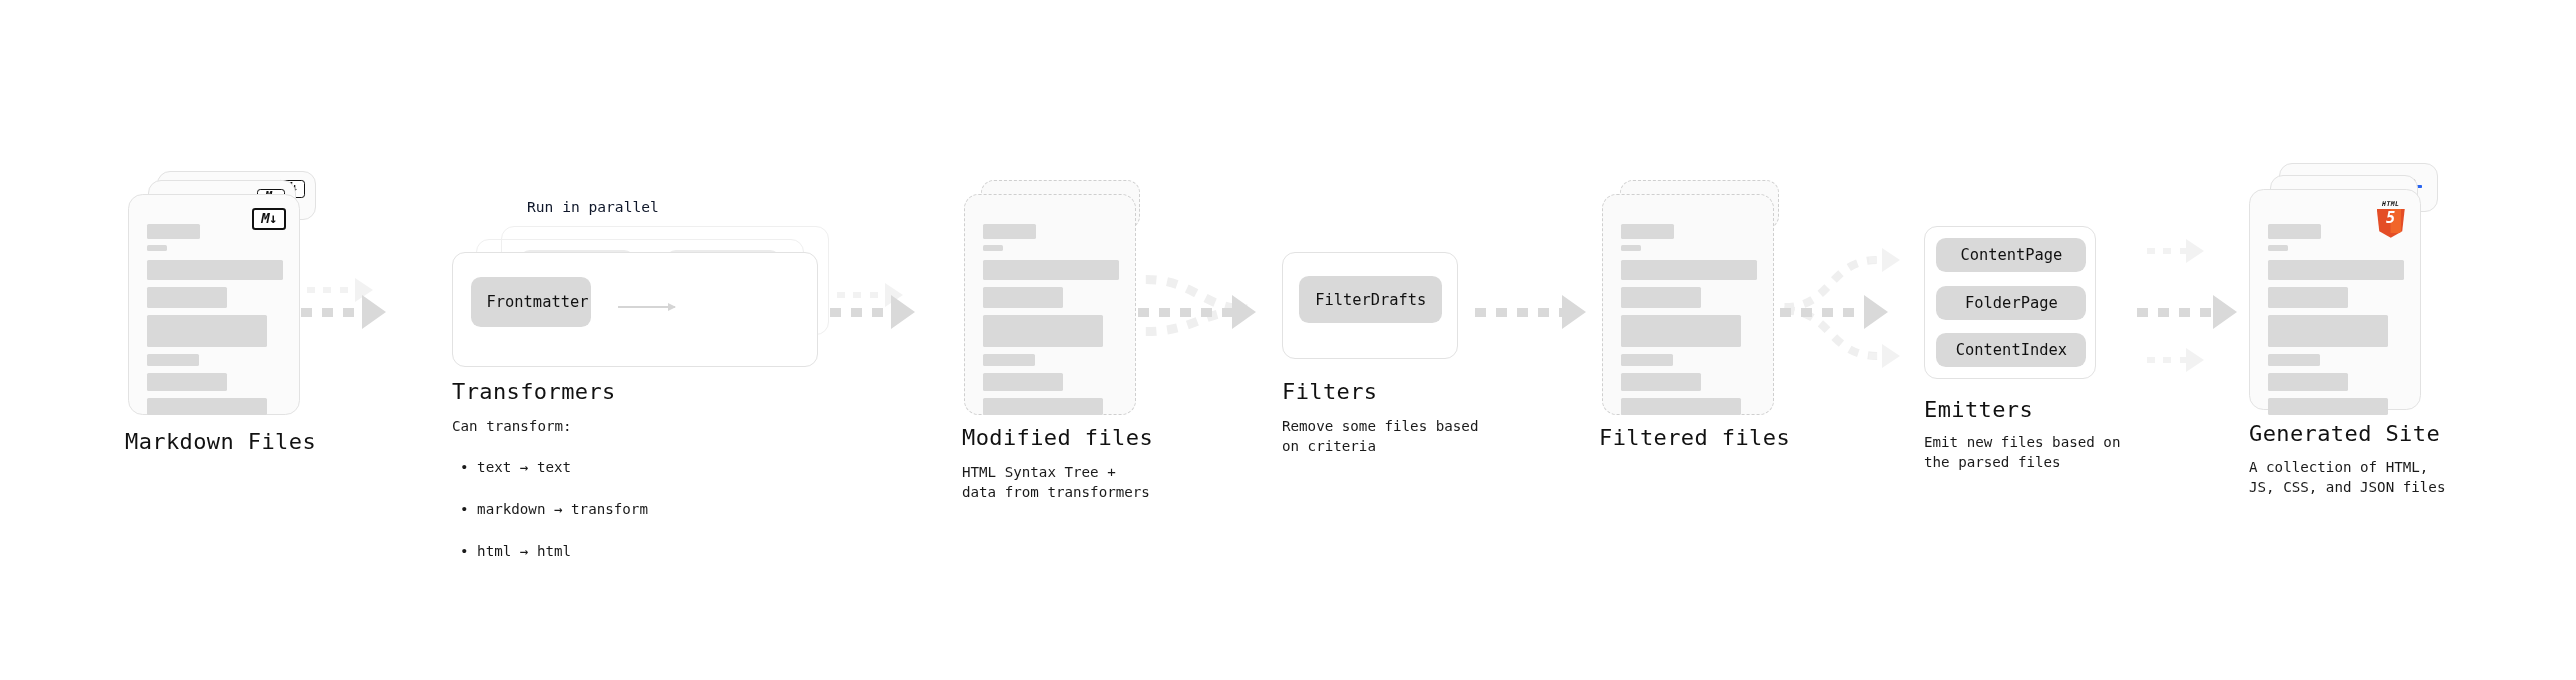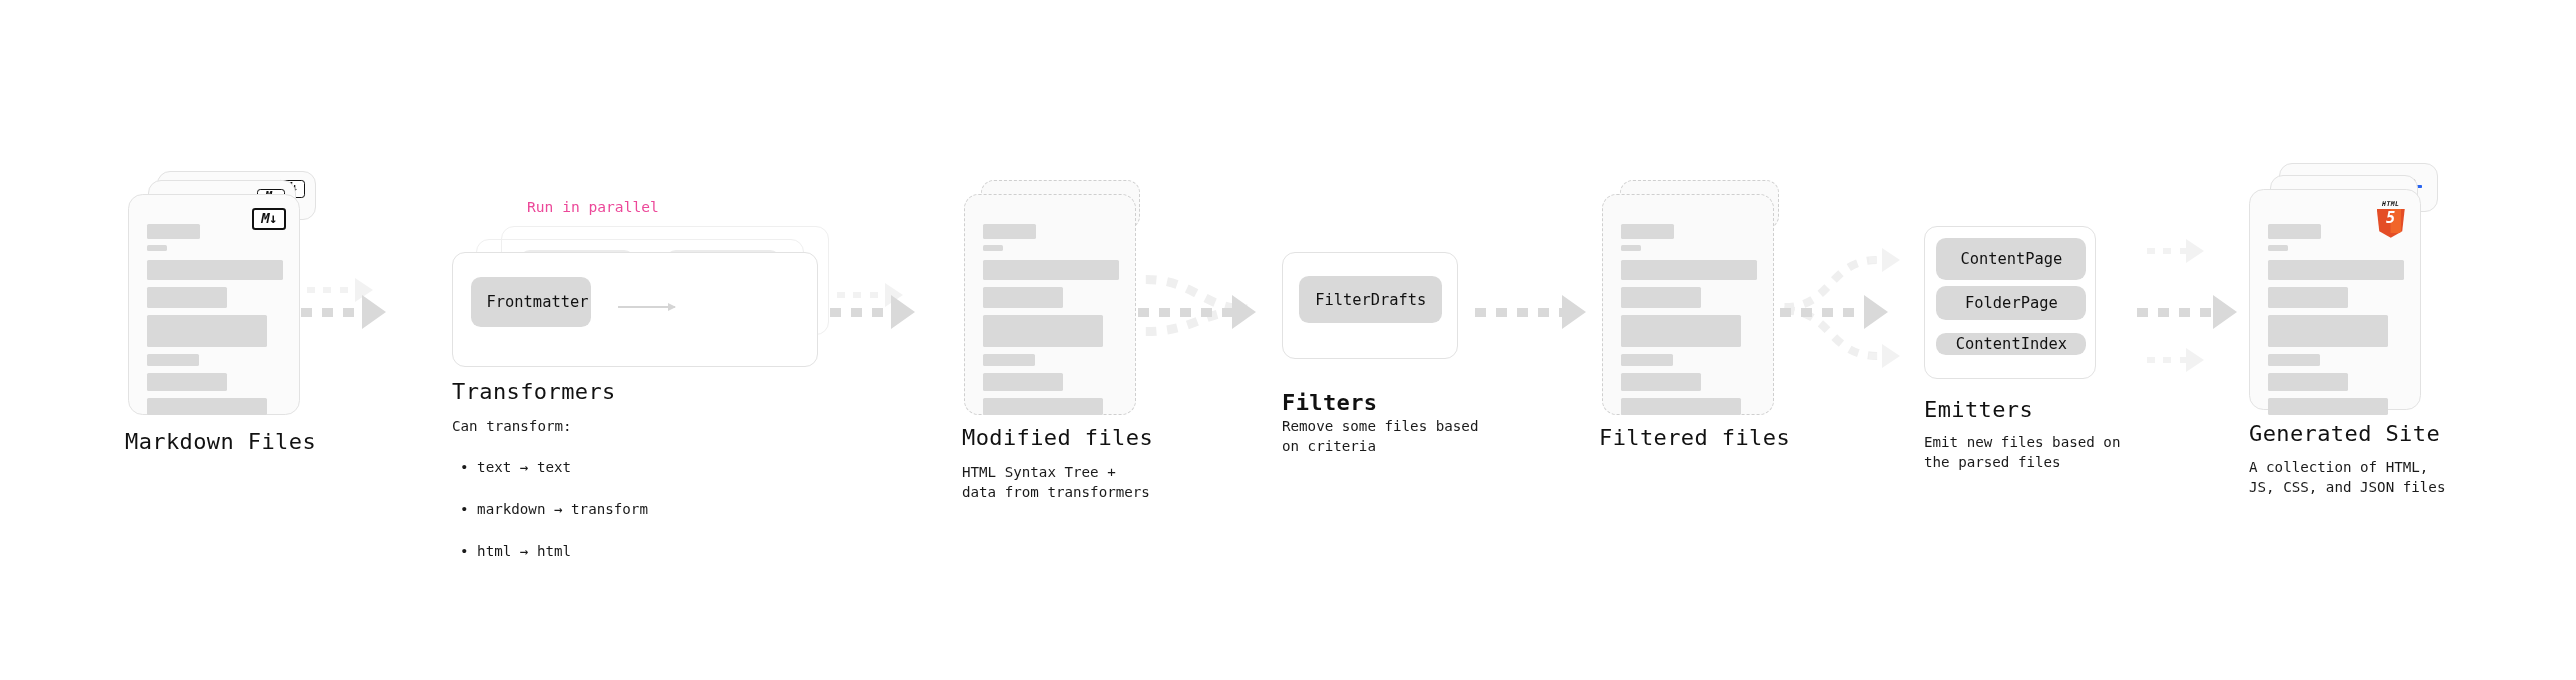--- a/index.html
+++ b/index.html
@@ -81,21 +81,21 @@
   .procbox.faint { border-color: #efefef; background: transparent; }
   .chip {
     position: absolute; background: #d9d9d9; border-radius: 9.8px;
     color: #111; font-size: 15.4px; display: flex; align-items: center; justify-content: center;
     white-space: nowrap;
   }
   .chip.f1 { background: #ececec; }
   .chip.f2 { background: #e3e3e3; }
 
   .parallel-label {
-    position: absolute; color: #ec4899; font-size: 14.6px; white-space: nowrap;
+    position: absolute; color: #0f172a; font-size: 14.6px; white-space: nowrap;
   }
 
   
   .thinarrow { position: absolute; height: 1.6px; background: #e6e6e6; }
   .thinarrow::after {
     content: ""; position: absolute; right: -0.8px; top: -3.3px;
     border-left: 8.1px solid #e6e6e6;
     border-top: 4.1px solid transparent; border-bottom: 4.1px solid transparent;
   }
   .thinarrow.dark { background: #d5d5d5; }
@@ -223,21 +223,21 @@
   </svg>
   <div class="flow" style="left:1138px; top:295px; color:#d9d9d9;">
     <div class="dash" style="width:96px;"></div>
     <div class="head"></div>
   </div>
 
   <div>
     <div class="procbox" style="left:1282px; top:252px; width:176px; height:107px;">
       <div class="chip" style="left:16.3px; top:23px; width:143px; height:47px;">FilterDrafts</div>
     </div>
-    <div class="title" style="left:1282px; top:390px;font-weight:bold;">Filters</div>
+    <div class="title" style="left:1282px; top:379px;">Filters</div>
     <div class="subtitle" style="left:1282px; top:417px;">Remove some files based
 on criteria</div>
   </div>
 
   <div class="flow" style="left:1475px; top:295px; color:#d9d9d9;">
     <div class="dash" style="width:89px;"></div>
     <div class="head"></div>
   </div>
 
   <div>
@@ -269,23 +269,23 @@
     <div class="dash" style="width:86px;"></div>
     <div class="head"></div>
   </div>
   <div class="flow sm" style="left:1869px; top:344px; color:#f2f2f2;">
     <div class="dash" style="width:14.6px;"></div>
     <div class="head"></div>
   </div>
 
   <div>
     <div class="procbox" style="left:1924px; top:226px; width:172px; height:153px;">
-      <div class="chip" style="left:11.4px; top:11.4px; width:150px; height:42px;">ContentPage</div>
+      <div class="chip" style="left:11.4px; top:11.4px; width:150px; height:34px;">ContentPage</div>
       <div class="chip" style="left:11.4px; top:59px; width:150px; height:34px;">FolderPage</div>
-      <div class="chip" style="left:11.4px; top:106px; width:150px; height:22px;">ContentIndex</div>
+      <div class="chip" style="left:11.4px; top:106px; width:150px; height:34px;">ContentIndex</div>
     </div>
     <div class="title" style="left:1924px; top:397px;">Emitters</div>
     <div class="subtitle" style="left:1924px; top:433px;">Emit new files based on
 the parsed files</div>
   </div>
 
   <div class="flow sm" style="left:2147px; top:239px; color:#f2f2f2;">
     <div class="dash" style="width:41px;"></div>
     <div class="head"></div>
   </div>

